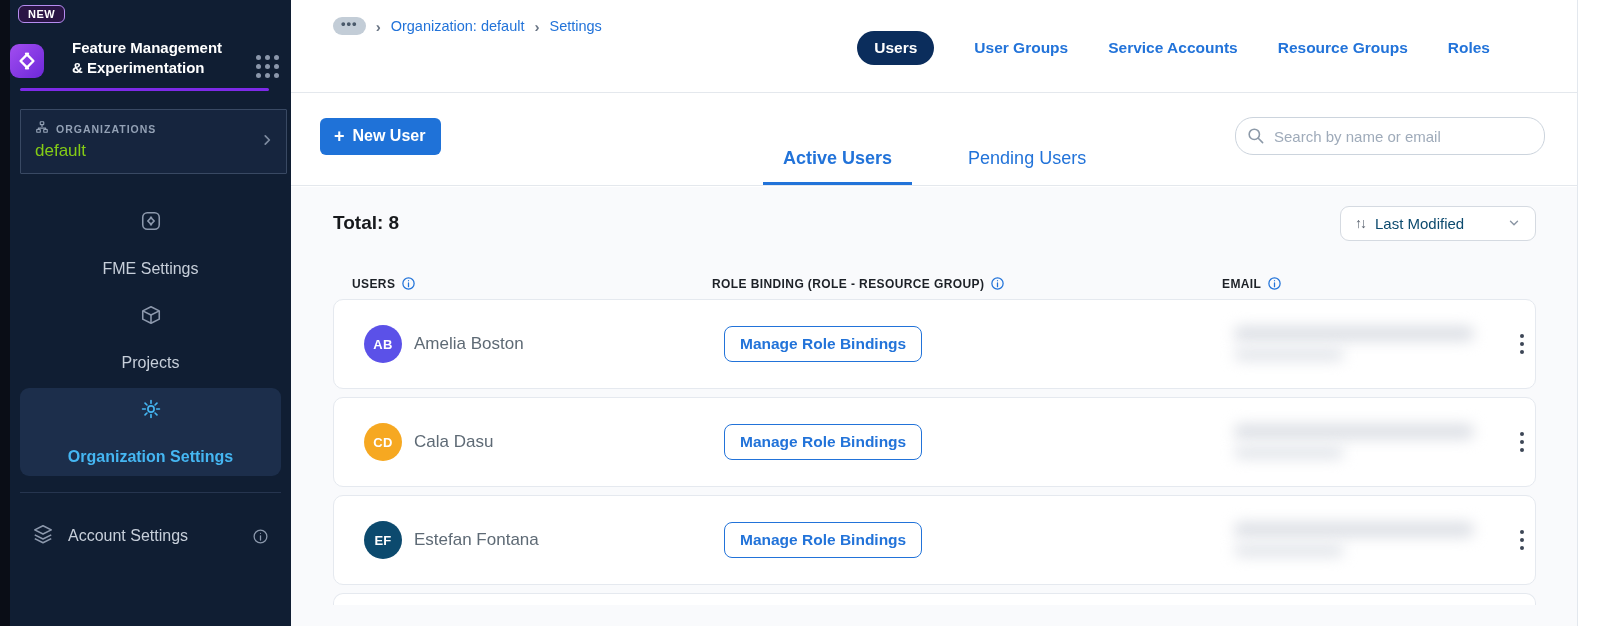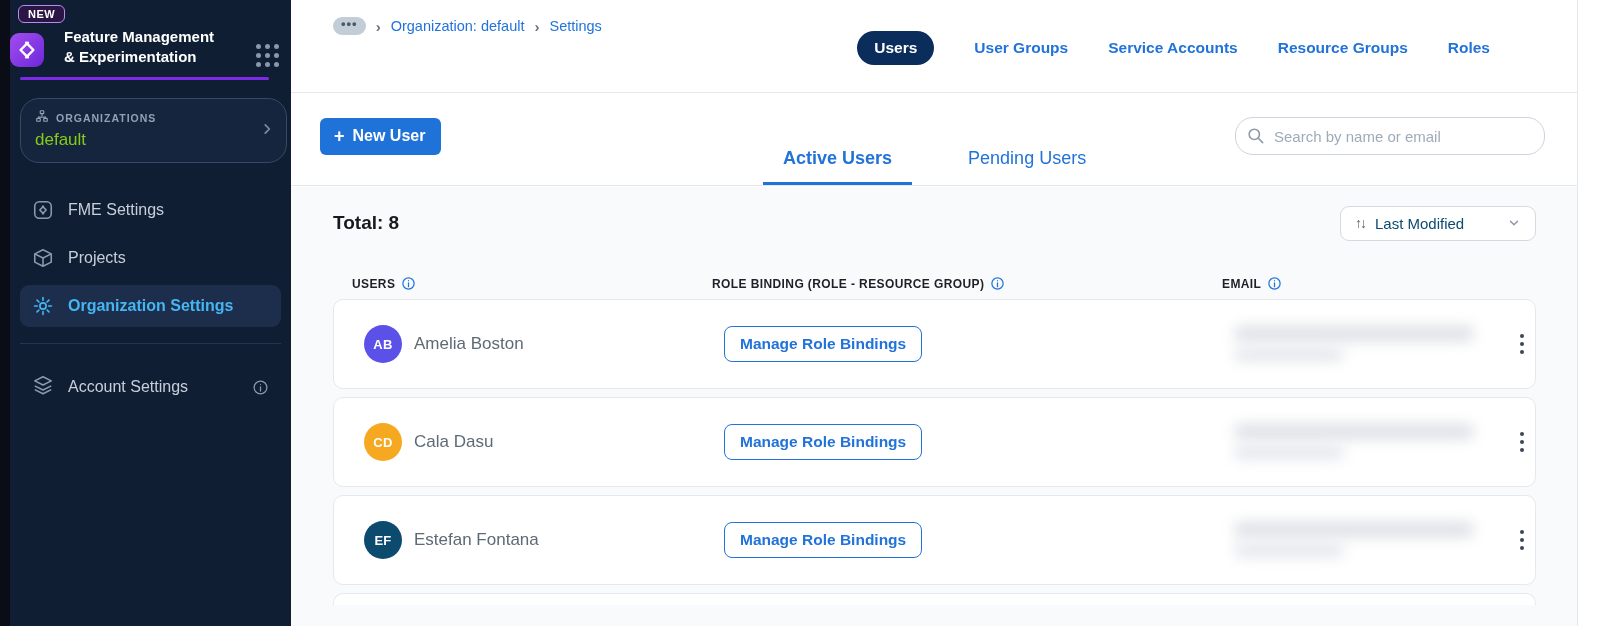--- a/index.html
+++ b/index.html
@@ -7,38 +7,38 @@
     font-family:"Liberation Sans","DejaVu Sans",sans-serif; background:#ffffff; }
 
   
   .edge-strip { position:absolute; left:0; top:0; width:10px; height:626px; background:#0a0d16; }
 
   
   .sidebar { position:absolute; left:10px; top:0; width:281px; height:626px; background:#101e33; }
   .sb-header { position:relative; padding:4px 12px 0 0; }
   .new-badge { display:inline-block; margin-left:8px; padding:2px 9px; font-size:11px; font-weight:bold;
     color:#fff; background:#2a1545; border:1.5px solid #b68cf0; border-radius:6px; letter-spacing:.5px; }
-  .sb-brand { display:flex; align-items:center; gap:20px; margin-top:4px; }
+  .sb-brand { display:flex; align-items:center; gap:28px; margin-top:15px; }
   .logo-sq { width:34px; height:34px; border-radius:9px; flex:0 0 auto; margin-top:6px;
     background:linear-gradient(135deg,#a24df0,#6d28d9); display:flex; align-items:center; justify-content:center; }
   .app-title { color:#fff; font-weight:bold; font-size:15px; line-height:20px; width:152px; }
   .grid-icon { display:grid; grid-template-columns:repeat(3,5px); grid-gap:4px; margin-top:16px; margin-left:auto; cursor:pointer; }
   .grid-icon i { width:5px; height:5px; border-radius:50%; background:#8b97ab; }
   .purple-rule { height:3px; background:#7d2ae8; margin:10px 10px 0 10px; border-radius:2px; }
 
-  .org-box { margin:18px 4px 0 10px; border:1px solid #394963; background:#16253e; border-radius:19px;
+  .org-box { margin:18px 4px 0 10px; border:1px solid #394963; background:#16253e; border-radius:1px;
     padding:10px 8px 12px 14px; position:relative; cursor:pointer; }
   .org-label-row { display:flex; align-items:center; gap:7px; }
   .org-label { color:#93a1b5; font-size:10.5px; font-weight:bold; letter-spacing:1px; }
   .org-value { color:#84cc16; font-size:17px; font-weight:normal; margin-top:3px; }
   .org-chevron { position:absolute; right:12px; top:50%; transform:translateY(-50%); }
 
   .sb-menu { margin-top:26px; padding:0 10px; }
-  .sb-item { display:flex; align-items:center; gap:14px; padding:10px 12px; border-radius:9px;
-    color:#c7cfda; font-size:16px; cursor:pointer; margin-bottom:6px; }
+  .sb-item { display:flex; align-items:center; gap:28px; padding:10px 12px; border-radius:9px;
+    color:#c7cfda; font-size:16px; cursor:pointer; margin-bottom:6px;flex-direction:column; }
   .sb-item.active { background:#1c2e4b; color:#45b6f2; font-weight:bold; }
   .sb-item .mi { flex:0 0 auto; display:flex; }
   .sb-divider { height:1px; background:#26354f; margin:16px 10px 0 10px; }
   .sb-footer-item { display:flex; align-items:center; gap:14px; padding:10px 22px; margin-top:20px;
     color:#c7cfda; font-size:16px; cursor:pointer; }
   .sb-footer-item .spacer { margin-left:auto; display:flex; }
 
   
   .main { position:absolute; left:291px; top:0; width:1309px; height:626px; background:#ffffff; }
   .right-gutter { position:absolute; right:0; top:0; width:23px; height:626px; background:#ffffff; border-left:1px solid #e3e8ee; z-index:5; }

